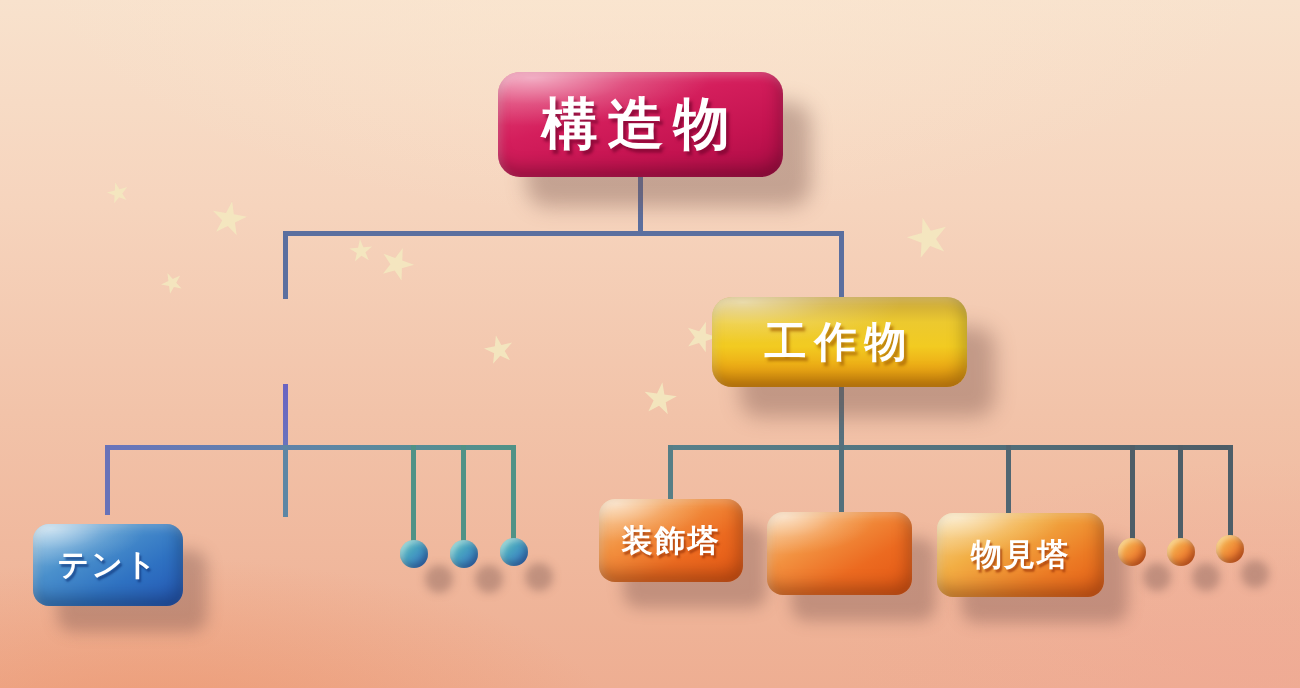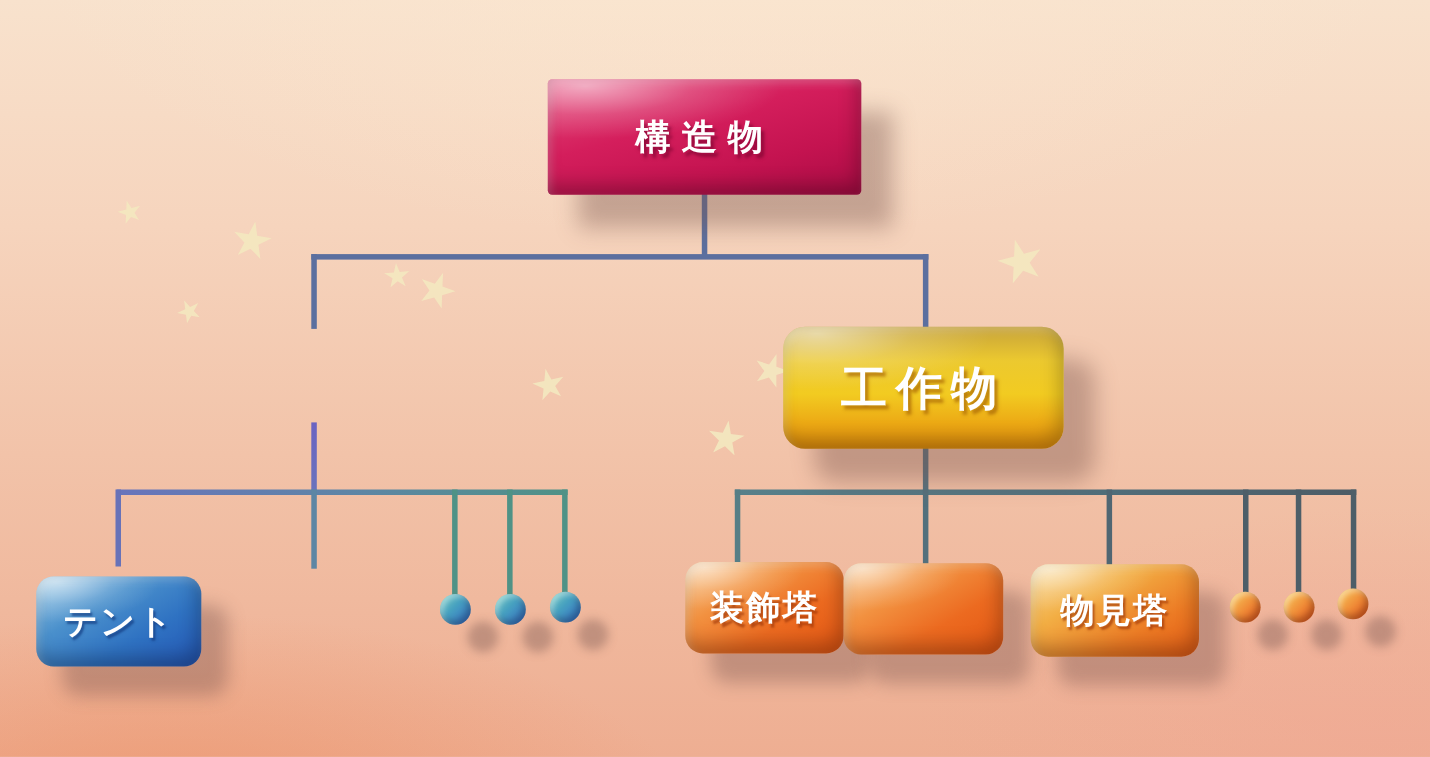--- a/index.html
+++ b/index.html
@@ -30,21 +30,21 @@
     clip-path:polygon(50% 0%,61% 35%,98% 35%,68% 57%,79% 91%,50% 70%,21% 91%,32% 57%,2% 35%,39% 35%);}
   
   .node{position:absolute;z-index:2;display:flex;align-items:center;justify-content:center;
     color:#fff;font-weight:bold;
     box-shadow:28px 30px 20px rgba(122,84,78,.40);}
   .node .gloss{position:absolute;inset:0;border-radius:inherit;pointer-events:none;
     background:radial-gradient(130% 95% at 12% 6%, rgba(255,255,255,.55) 0%, rgba(255,255,255,.16) 26%, rgba(255,255,255,0) 48%);
     box-shadow:inset -4px -9px 16px rgba(0,0,0,.25), inset 3px 4px 8px rgba(255,255,255,.22);}
   .node .lbl{position:relative;z-index:1;white-space:nowrap;}
   .n-root{background:linear-gradient(165deg,#e64b7c 0%,#d41e5c 40%,#c41350 70%,#a90c44 100%);
-    border-radius:4px;font-size:32px;letter-spacing:10px;text-shadow:3px 4px 3px rgba(125,6,50,.75);}
+    border-radius:22px;font-size:56px;letter-spacing:10px;text-shadow:3px 4px 3px rgba(125,6,50,.75);}
   .n-building{background:linear-gradient(160deg,#8a6ed8 0%,#5e3ac6 35%,#4e2bb4 70%,#3e20a0 100%);
     border-radius:20px;font-size:42px;letter-spacing:8px;text-shadow:3px 4px 3px rgba(38,14,110,.75);}
   .n-workpiece{background:linear-gradient(180deg,#c7a33a 0%,#ecc92f 28%,#f2cb21 55%,#eca814 80%,#e18d0c 100%);
     border-radius:20px;font-size:42px;letter-spacing:8px;text-shadow:3px 4px 3px rgba(172,106,8,.8);}
   .leaf{border-radius:16px;font-size:31px;letter-spacing:2px;
     box-shadow:24px 26px 15px rgba(122,84,78,.38);}
   .n-tent{background:linear-gradient(150deg,#9ccbe6 0%,#4a90cc 35%,#2f72c2 65%,#2355b4 100%);
     text-shadow:2px 3px 2px rgba(18,58,128,.7);}
   .n-prefab{background:linear-gradient(150deg,#c2e6e4 0%,#56bcc6 35%,#2699b0 65%,#1b7fa0 100%);
     font-size:29px;letter-spacing:0px;text-shadow:2px 3px 2px rgba(10,92,112,.7);}
@@ -94,41 +94,41 @@
   <div class="line lv c-rdots" style="left:1130px;top:445px;height:96px;"></div>
   <div class="line lv c-rdots" style="left:1178px;top:445px;height:96px;"></div>
   <div class="line lv c-rdots" style="left:1228px;top:445px;height:93px;"></div>
 
   <div class="node n-root" style="left:498px;top:72px;width:285px;height:105px;">
     <div class="gloss"></div>
     <span class="lbl">構造物</span>
   </div>
 
 
-  <div class="node n-workpiece" style="left:712px;top:297px;width:255px;height:111px;">
+  <div class="node n-workpiece" style="left:712px;top:297px;width:255px;height:90px;">
     <div class="gloss"></div>
     <span class="lbl">工作物</span>
   </div>
 
   <div class="node leaf n-tent" style="left:33px;top:524px;width:150px;height:82px;">
     <div class="gloss"></div>
     <span class="lbl">テント</span>
   </div>
 
 
-  <div class="node leaf n-deco" style="left:599px;top:511px;width:144px;height:83px;margin-left:24px;">
+  <div class="node leaf n-deco" style="left:599px;top:499px;width:144px;height:83px;">
     <div class="gloss"></div>
     <span class="lbl">装飾塔</span>
   </div>
 
   <div class="node leaf n-ad" style="left:767px;top:512px;width:145px;height:83px;">
     <div class="gloss"></div>
   </div>
 
-  <div class="node leaf n-watch" style="left:937px;top:513px;width:153px;height:84px;">
+  <div class="node leaf n-watch" style="left:937px;top:513px;width:167px;height:84px;">
     <div class="gloss"></div>
     <span class="lbl">物見塔</span>
   </div>
 
   <div class="dot dot-blue" style="left:400px;top:540px;"></div>
   <div class="dot dot-blue" style="left:450px;top:540px;"></div>
   <div class="dot dot-blue" style="left:500px;top:538px;"></div>
   <div class="dot dot-orange" style="left:1118px;top:538px;"></div>
   <div class="dot dot-orange" style="left:1167px;top:538px;"></div>
   <div class="dot dot-orange" style="left:1216px;top:535px;"></div>

